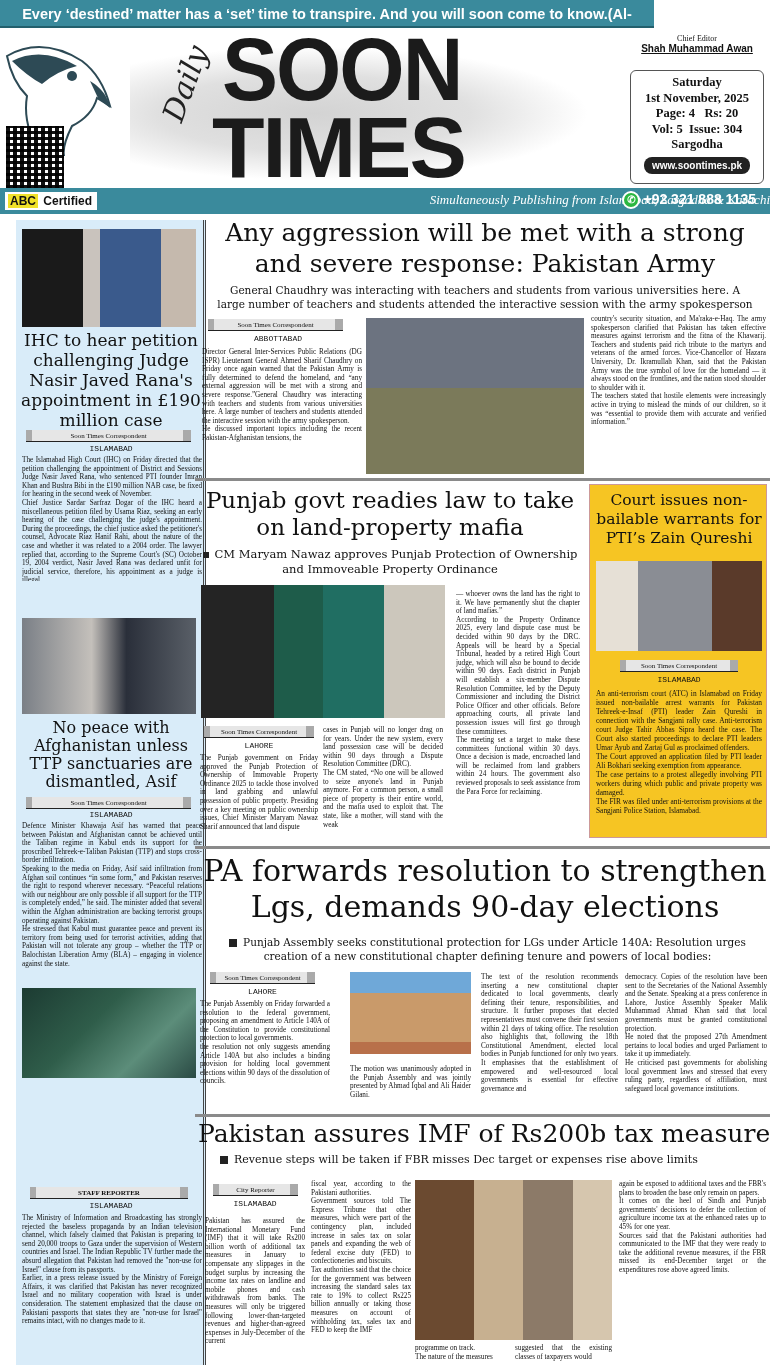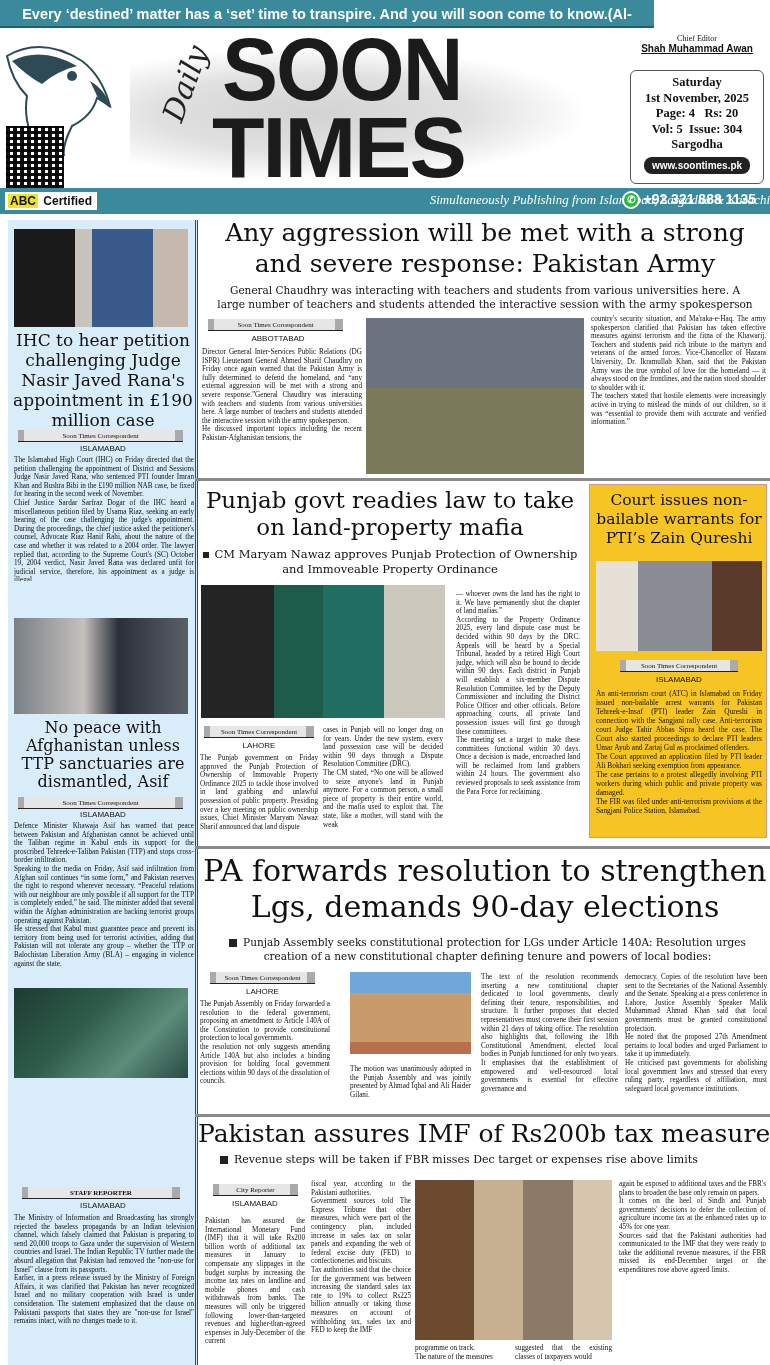--- a/index.html
+++ b/index.html
@@ -17,25 +17,25 @@
 .editor .name{font-size:10px;font-family:"Liberation Sans",sans-serif;font-weight:bold;text-decoration:underline}
 .datebox{position:absolute;left:630px;top:42px;width:134px;height:114px;border:1px solid #555;border-radius:6px;text-align:center;font-family:"Liberation Serif",serif;font-weight:bold;font-size:12.5px;line-height:15.5px;padding-top:4px}
 .datebox .web{display:inline-block;margin-top:4px;background:#222;color:#fff;font-family:"Liberation Sans",sans-serif;font-size:10px;padding:1px 8px;border-radius:8px}
 .bluebar{position:absolute;left:0;top:188px;width:770px;height:26px;background:#3a8a9c;color:#fff}
 .abc{position:absolute;left:5px;top:4px;background:#fff;color:#111;font-family:"Liberation Sans",sans-serif;font-size:12px;font-weight:bold;padding:0 3px;height:18px;line-height:18px}
 .abc span{background:#f0e22a;padding:0 2px}
 .pub{position:absolute;left:0;width:770px;text-align:right;top:4px;font-family:"Liberation Serif",serif;font-style:italic;font-size:13px}
 .phone{position:absolute;right:14px;top:3px;font-family:"Liberation Sans",sans-serif;font-weight:bold;font-size:14px}
 .wa{display:inline-block;width:18px;height:18px;background:#2bb741;border-radius:50%;border:2px solid #fff;vertical-align:middle;margin-right:3px;color:#fff;font-size:10px;text-align:center;line-height:14px}
 
-.leftcol{position:absolute;left:8px;top:220px;width:190px;height:1145px;background:#d9ecf9;border-right:3px double #444}
+.leftcol{position:absolute;left:16px;top:220px;width:190px;height:1145px;background:#d9ecf9;border-right:3px double #444}
 .photo{position:absolute;background:linear-gradient(135deg,#3a3f48,#6d6f73 50%,#2b2e33);overflow:hidden}
 .lc-head{position:absolute;left:4px;width:182px;text-align:center;font-family:"DejaVu Serif",serif;color:#111}
 .byline{position:absolute;height:12px;background:linear-gradient(90deg,#aaa 0 6px,#e6e6e6 6px calc(100% - 8px),#aaa calc(100% - 8px));font-family:"Liberation Serif",serif;font-size:7px;text-align:center;line-height:12px;border-bottom:1px solid #222}
-.dateline{position:absolute;font-family:Liberation Sans, sans-serif;font-size:8px;text-align:center}
+.dateline{position:absolute;font-family:Liberation Mono, monospace;font-size:8px;text-align:center}
 .body{position:absolute;font-family:"Liberation Serif",serif;font-size:7.2px;line-height:8.6px;text-align:justify;color:#111;overflow:hidden}
 .body p{margin:0}
 
 .h1{position:absolute;text-align:center;font-family:"DejaVu Serif",serif;color:#111}
 .sub{position:absolute;text-align:center;font-family:"DejaVu Serif",serif;color:#111}
 .rule{position:absolute;height:3px;background:#8a8a8a}
 .yellowbox{position:absolute;left:589px;top:484px;width:178px;height:354px;background:#f6c523;border:1px solid #c99}
 .bullet{display:inline-block;width:8px;height:8px;background:#222;margin-right:6px;vertical-align:middle}
 </style>
 </head>

